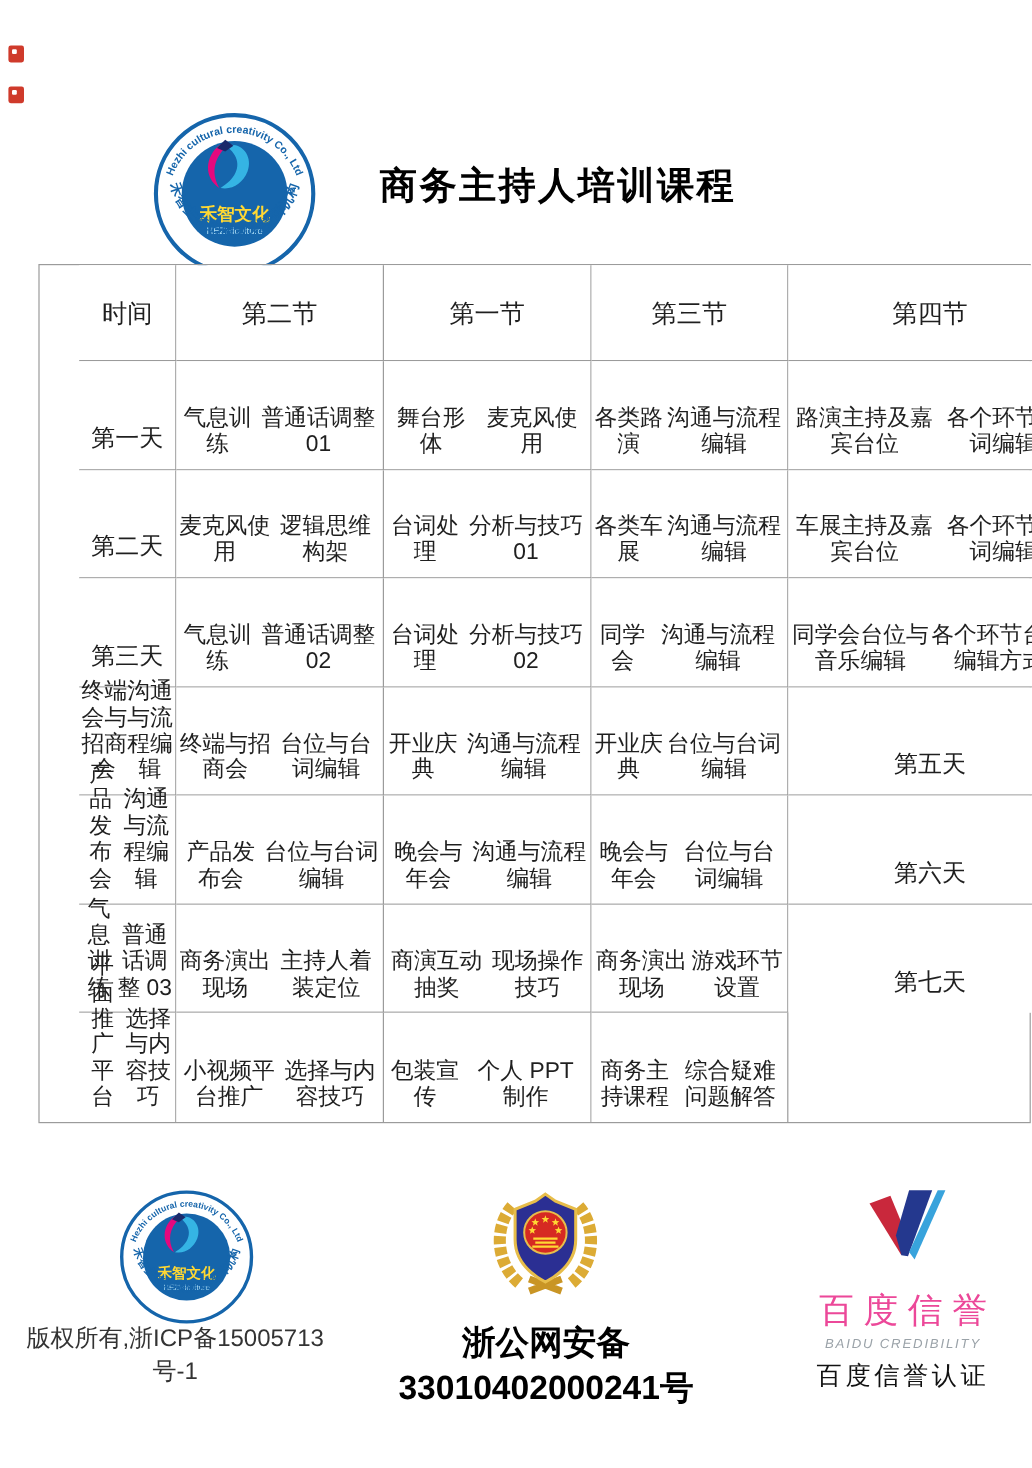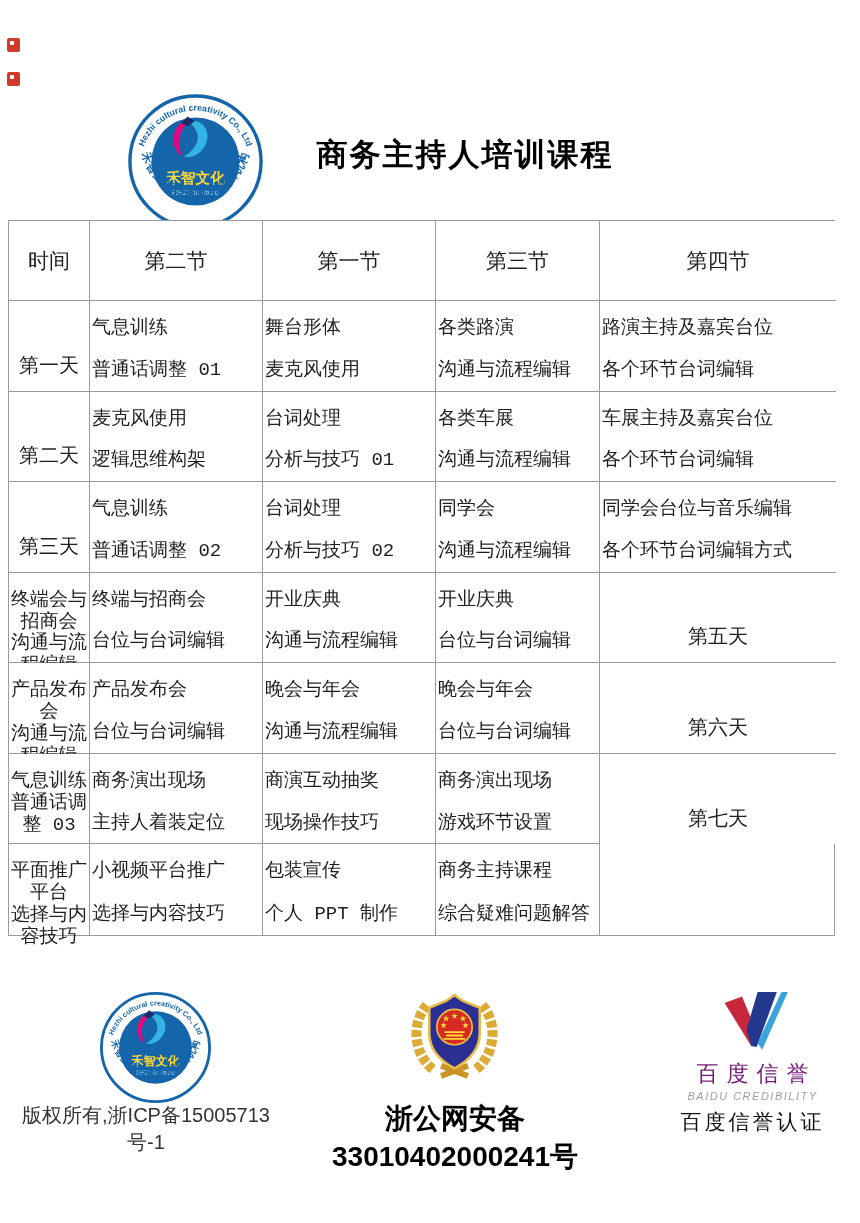--- a/index.html
+++ b/index.html
@@ -16,48 +16,49 @@
   
   .header-logo{position:absolute;left:127px;top:93px;width:137px;height:137px;}
   .page-title{
     position:absolute;left:280px;top:134px;width:370px;text-align:center;
     font-size:31px;font-weight:bold;letter-spacing:2px;color:#000;
     font-family:"Liberation Sans","DejaVu Sans",sans-serif;
   }
 
   
   .course-table{
-    position:absolute;left:8px;top:220px;width:827px;
+    position:absolute;left:32px;top:220px;width:827px;
     display:grid;
     grid-template-columns:81px 173px 173px 164px 236px;
     grid-template-rows:80px repeat(7,90.57px);
     border:1px solid #9b9b9b;box-sizing:border-box;
-    font-family:Liberation Mono, monospace;
+    font-family:Liberation Sans, sans-serif;
+    padding-left:33px;
   }
   .course-table>div{
     border-right:1px solid #9b9b9b;border-bottom:1px solid #9b9b9b;
     box-sizing:border-box;background:#fff;
   }
   .course-table>div:nth-child(5n){border-right:none;}
   .course-table>div:nth-last-child(-n+5){border-bottom:none;}
   .hcell{display:flex;align-items:center;justify-content:center;font-size:21px;}
   .dcell{display:flex;align-items:flex-end;justify-content:center;padding-bottom:12px;font-size:20px;}
-  .scell{display:flex;flex-direction:column;justify-content:space-between;align-items:flex-start;
+  .scell{display:flex;flex-direction:row;justify-content:space-between;align-items:flex-end;
          padding:17px 2px 9px;font-size:19px;text-align:center;line-height:1.15;}
 
   
   .footer-logo{position:absolute;left:99px;top:991px;width:113px;height:113px;}
   .copyright{position:absolute;left:16px;top:1102px;width:260px;text-align:center;
              font-size:20px;color:#333;}
   .police-badge{position:absolute;left:404px;top:984px;width:101px;height:103px;}
   .police-filing{position:absolute;left:320px;top:1100px;width:270px;text-align:center;
                  font-size:28px;font-weight:bold;color:#000;}
   .baidu-block{position:absolute;left:655px;top:991px;width:195px;text-align:center;}
   .baidu-v{width:84px;height:66px;margin:0 auto;display:block;}
-  .baidu-cn{font-size:22px;color:#701a75;letter-spacing:8px;margin-top:2px;padding-left:8px;}
+  .baidu-cn{font-size:29px;color:#ec4899;letter-spacing:8px;margin-top:16px;padding-left:8px;}
   .baidu-en{font-size:11px;color:#9aa2a8;letter-spacing:1.5px;margin-top:1px;font-style:italic;}
   .baidu-cert{font-size:21px;color:#111;letter-spacing:3px;margin-top:6px;}
 </style>
 </head>
 <body>
 
 <div class="page">
 
   <div class="red-mark m1"></div>
   <div class="red-mark m2"></div>

